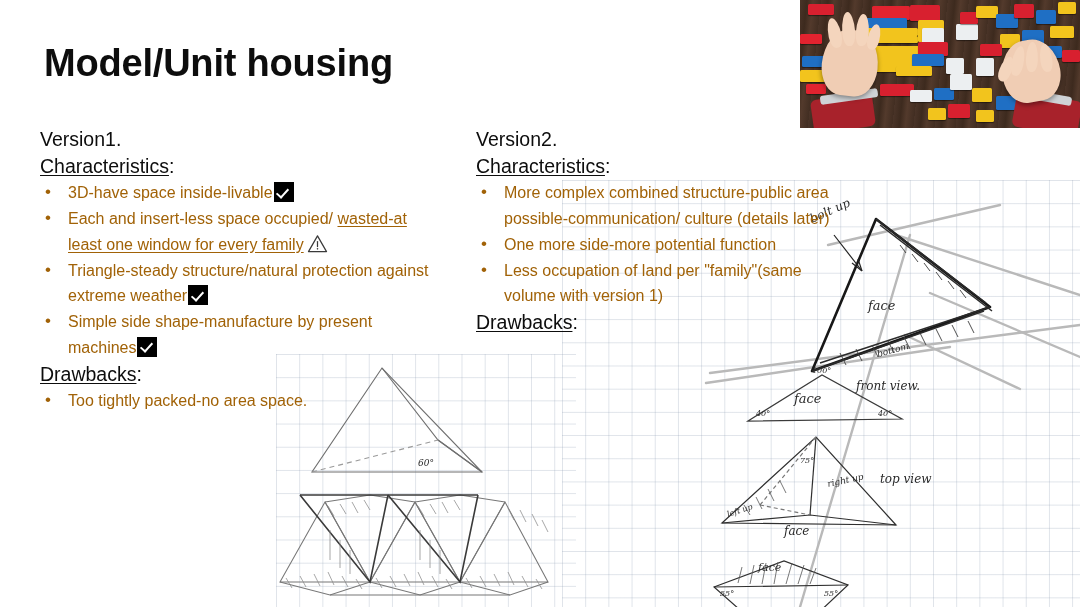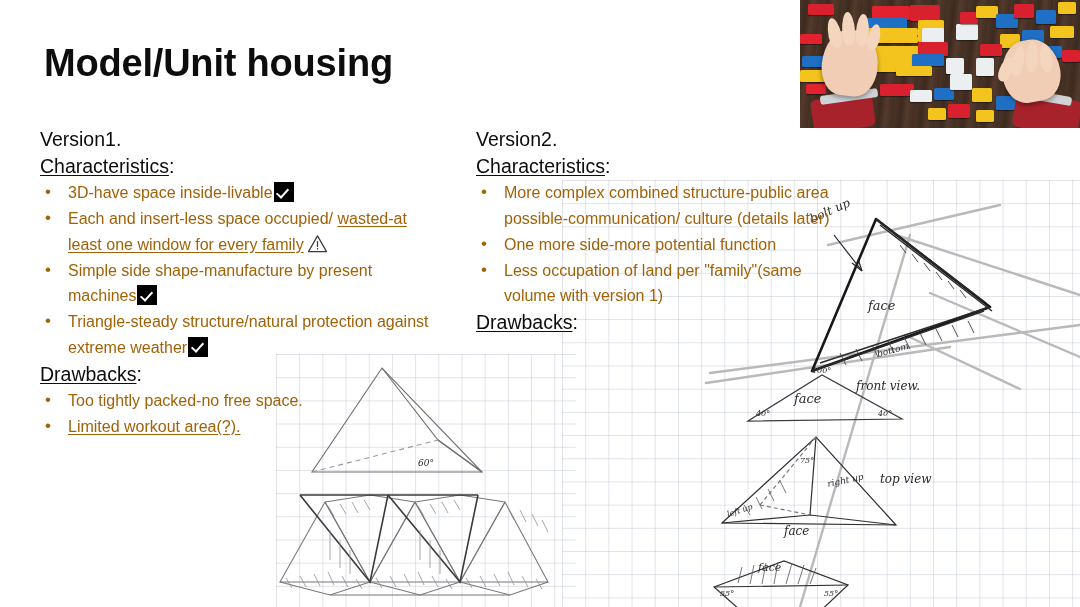--- a/index.html
+++ b/index.html
@@ -361,35 +361,32 @@
         <span>3D-have space inside-livable</span><span class="chk"></span>
       </li>
       <li>
         <span>Each and insert-less space occupied/ </span><span class="u">wasted-at least one window for every family</span><svg class="warn" viewBox="0 0 22 20">
             <path d="M11 2 L20.5 18.5 L1.5 18.5 Z" fill="none" stroke="#3a3a3a" stroke-width="1.3" stroke-linejoin="round"></path>
             <path d="M11 8 L11 13.2" stroke="#3a3a3a" stroke-width="1.3" stroke-linecap="round"></path>
             <circle cx="11" cy="15.6" r="0.85" fill="#3a3a3a"></circle>
           </svg>
       </li>
       <li>
+        <span>Triangle-steady structure/natural protection against extreme  weather</span><span class="chk"></span>
+      </li>
+      <li>
         <span>Simple side shape-manufacture by present machines</span><span class="chk"></span>
-      </li>
-      <li>
-        <span>Triangle-steady structure/natural protection against extreme  weather</span><span class="chk"></span>
       </li>
     </ul>
     <div class="sec-head">
       <span class="u">Drawbacks</span><span>:</span>
     </div>
     <ul class="bullets">
       <li>
-        <span>Too tightly packed-no free space.</span>
-      </li>
-      <li>
-        <span class="u">Limited workout area(?).</span>
+        <span>Too tightly packed-no area space.</span>
       </li>
     </ul>
   </div>
 
   <div class="col" id="col-right">
     <div class="ver-head">Version2.</div>
     <div class="sec-head">
       <span class="u">Characteristics</span><span>:</span>
     </div>
     <ul class="bullets">

